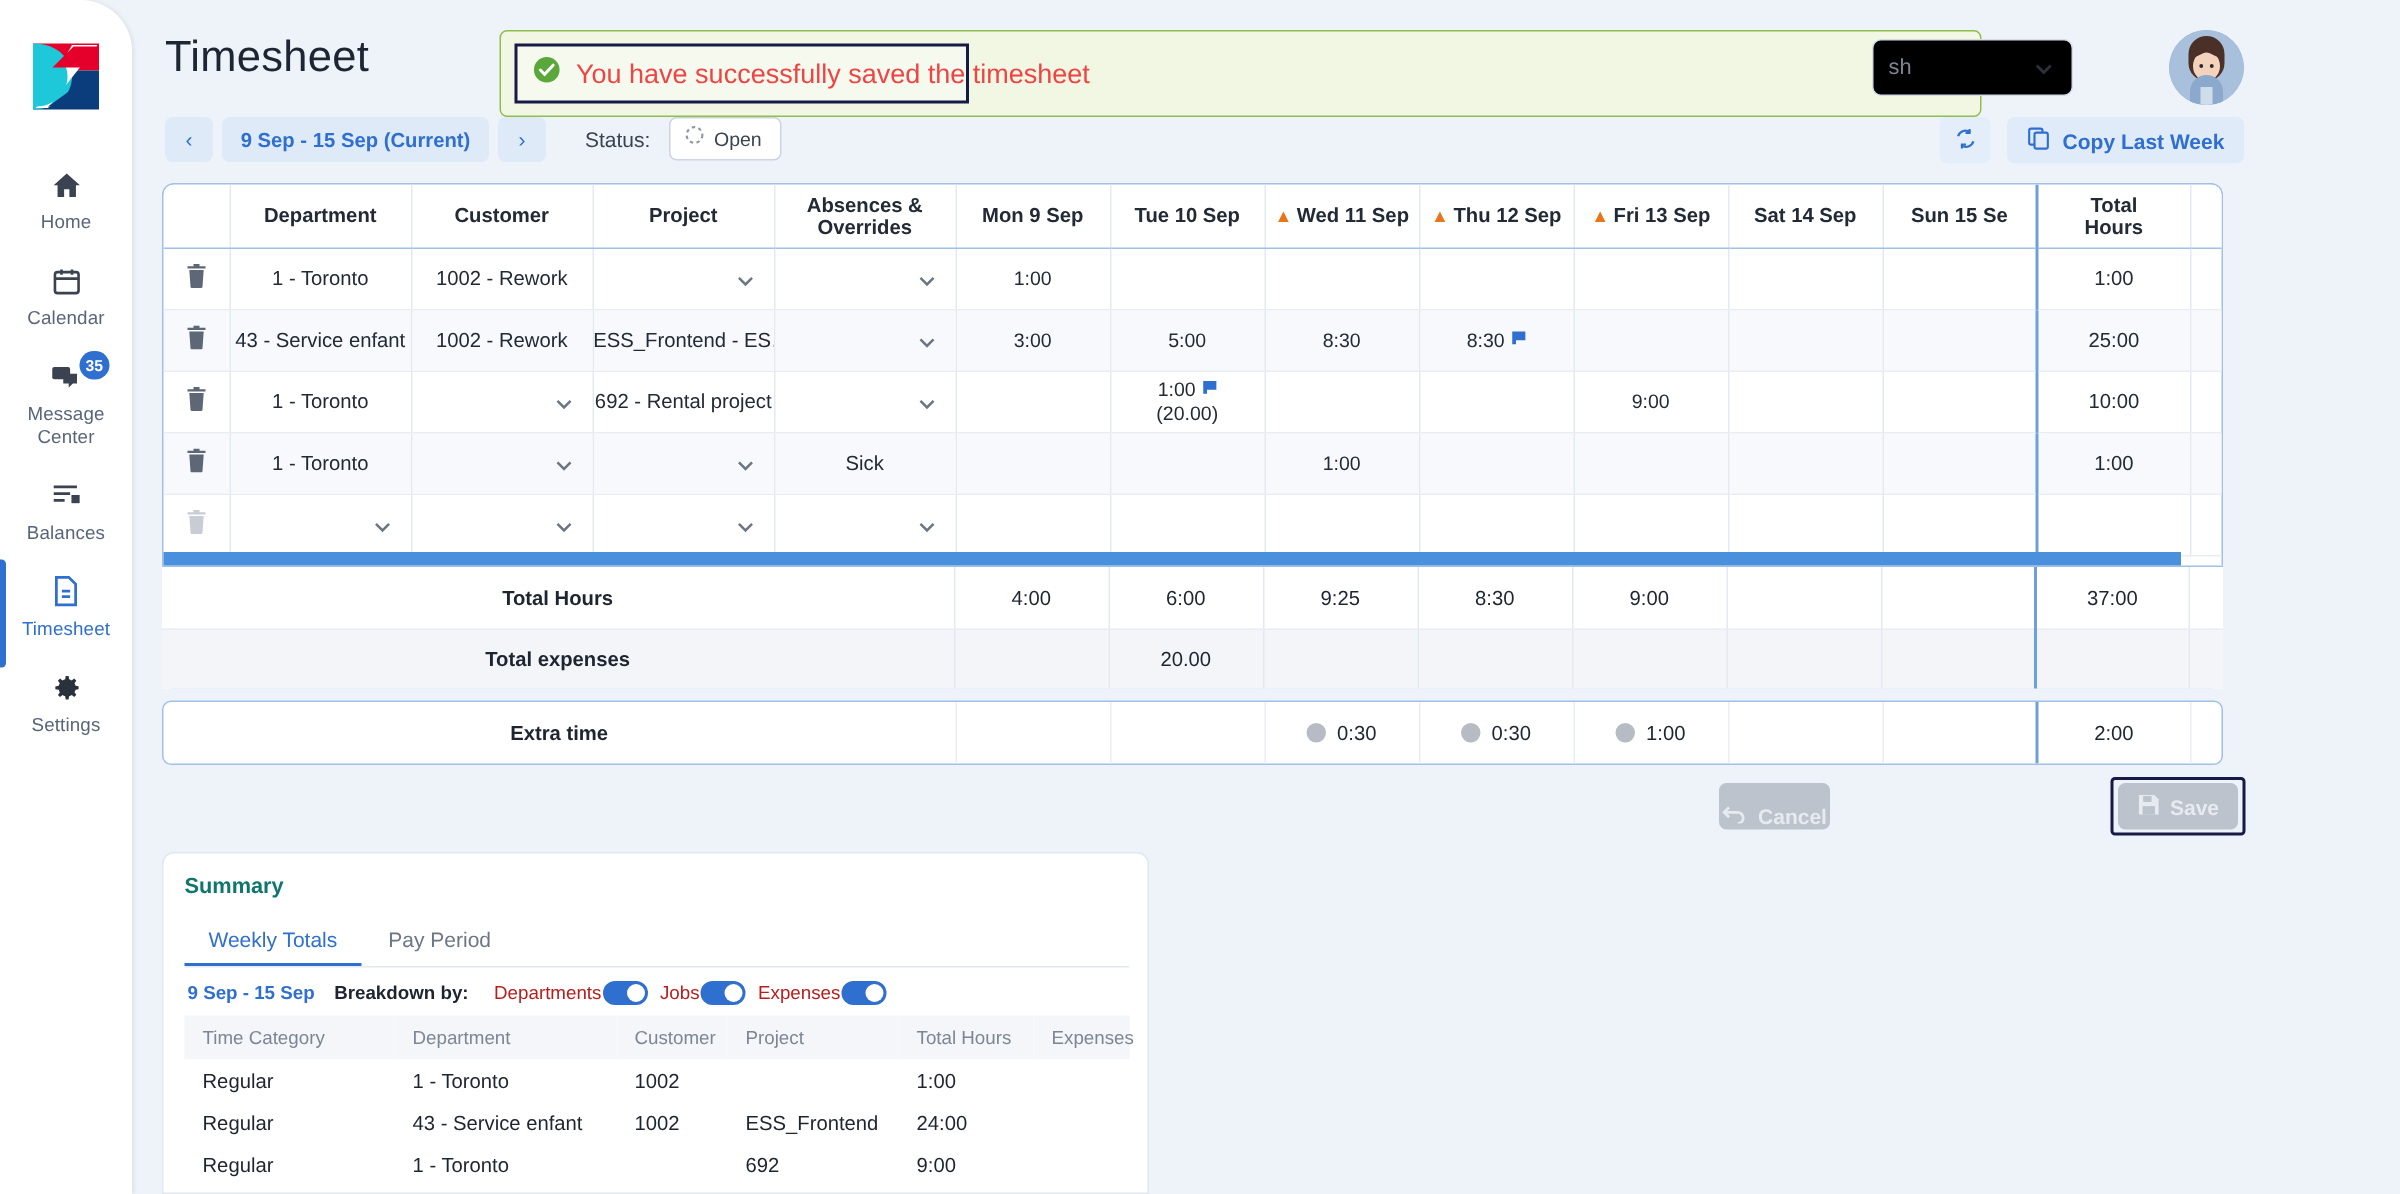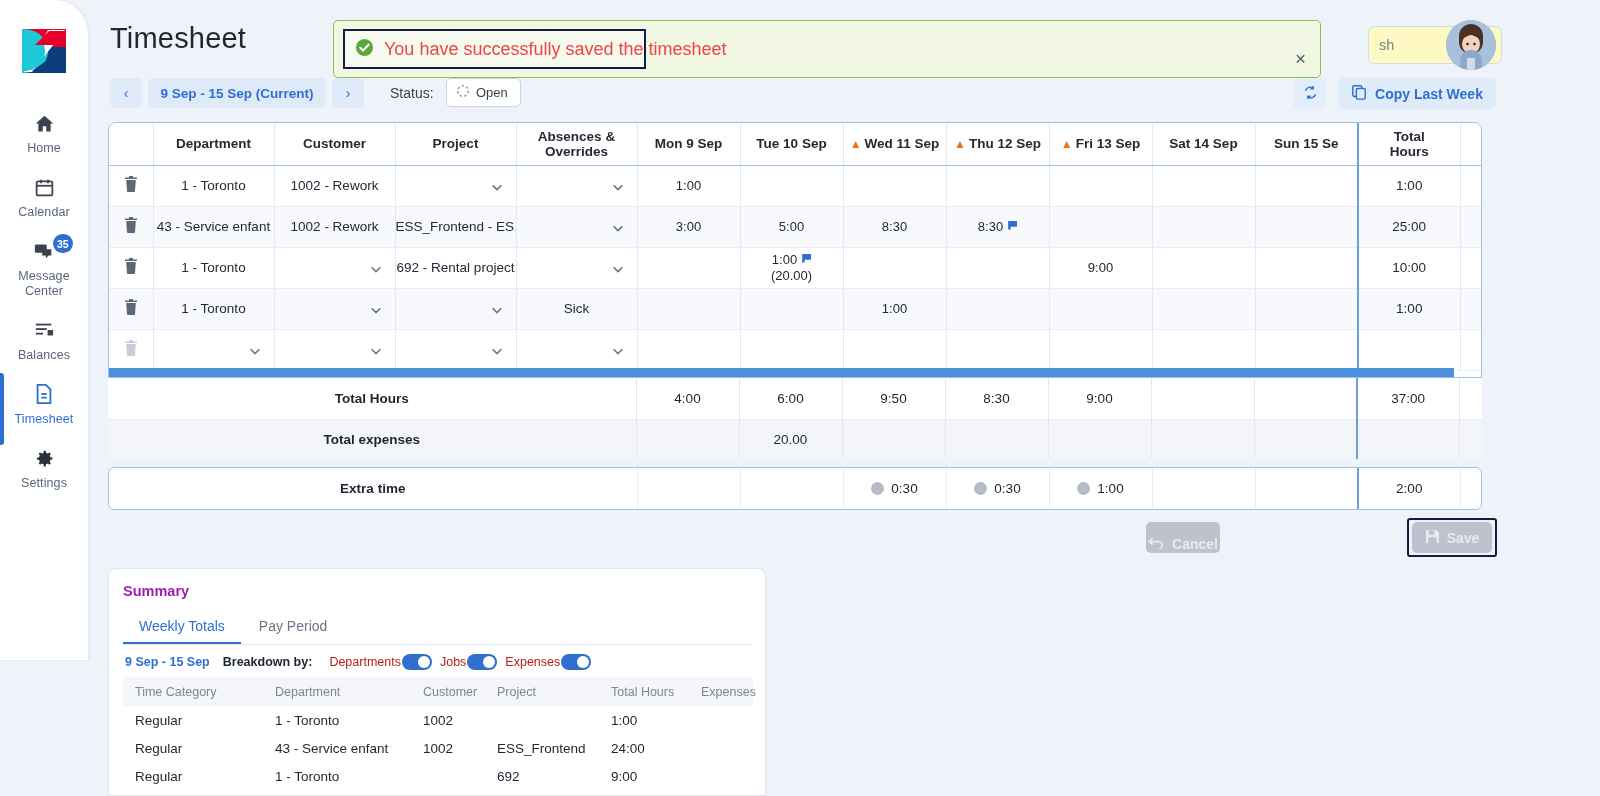--- a/index.html
+++ b/index.html
@@ -7,21 +7,21 @@
     margin: 0; padding: 0;
     width: 1600px; height: 796px;
     overflow: hidden;
     font-family: "Liberation Sans", sans-serif;
     background: #eef3fa;
   }
 
   
   #sidebar {
     position: absolute; left: 0; top: 0;
-    width: 88px; height: 660px;
+    width: 88px; height: 796px;
     background: #ffffff;
     border-top-right-radius: 34px;
     border-bottom-right-radius: 0;
     box-shadow: 1px 0 3px rgba(0,0,0,0.07);
     z-index: 40;
   }
   #logo {
     position: absolute; left: 18px; top: 25px;
     width: 52px; height: 52px;
     border-radius: 13px;
@@ -77,23 +77,23 @@
     display: flex; align-items: center; padding-left: 10px; gap: 10px;
   }
   #toastMsg { font-size: 18px; color: #ef4444; white-space: nowrap; }
   #toastClose {
     position: absolute; right: 14px; top: 28px;
     font-size: 19px; color: #55606f; cursor: pointer; line-height: 1;
   }
 
   
   #langSel {
-    position: absolute; left: 1280px; top: 26px;
+    position: absolute; left: 1160px; top: 26px;
     width: 134px; height: 38px;
-    background: #fef9c3; border: 1px solid #d4dce8; border-radius: 6px;
+    background: #000000; border: 1px solid #d4dce8; border-radius: 6px;
   }
   #langVal { position: absolute; left: 10px; top: 10px; font-size: 14.5px; color: #7b8694; }
   #langChev { position: absolute; right: 11px; top: 11px; }
   #avatar {
     position: absolute; left: 1358px; top: 20px;
     width: 50px; height: 50px; border-radius: 50%;
     background: #9ab5d6; overflow: hidden;
   }
 
   
@@ -228,21 +228,21 @@
   }
 
   
   #summaryCard {
     position: absolute; left: 20px; top: 568px;
     width: 658px; height: 228px;
     background: #fff; border: 1px solid #e1e7ef;
     border-top-left-radius: 8px; border-top-right-radius: 8px;
     overflow: hidden;
   }
-  #summaryTitle { position: absolute; left: 14px; top: 14px; font-size: 14.5px; font-weight: bold; color: #a21caf; }
+  #summaryTitle { position: absolute; left: 14px; top: 14px; font-size: 14.5px; font-weight: bold; color: #0f766e; }
   #sumTabs {
     position: absolute; left: 14px; top: 46px; width: 630px; height: 30px;
     border-bottom: 1px solid #e4e9f0; display: flex; gap: 2px;
   }
   .sumtab {
     padding: 3px 16px 8px 16px; font-size: 14px; color: #6c7685; cursor: pointer;
   }
   .sumtab.on { color: #2f6fd0; border-bottom: 2px solid #2f6fd0; }
   #bdRow {
     position: absolute; left: 16px; top: 85px;
@@ -636,21 +636,21 @@
         <col style="width:103px">
           <col style="width:103px">
           <col style="width:102px">
           <col style="width:120px">
       </colgroup>
       <tbody id="totalsBody">
           <tr>
             <td class="totlabel">Total Hours</td>
             <td class="frozenL">4:00</td>
             <td>6:00</td>
-            <td>9:50</td>
+            <td>9:25</td>
             <td>8:30</td>
             <td>9:00</td>
             <td></td>
             <td></td>
             <td class="frozenR">37:00</td>
             <td></td>
           </tr>
           <tr class="totexp">
             <td class="totlabel">Total expenses</td>
             <td class="frozenL"></td>

